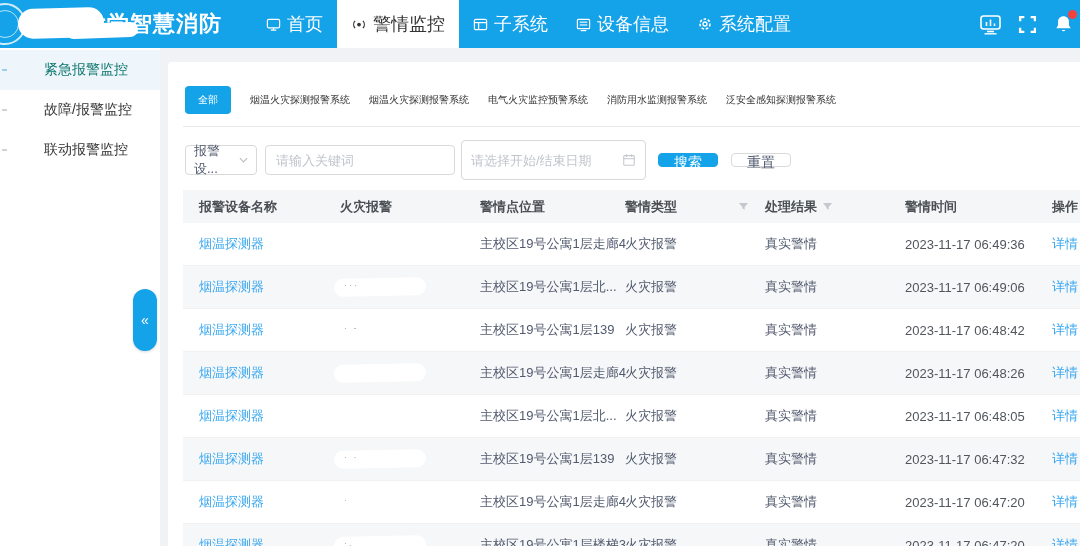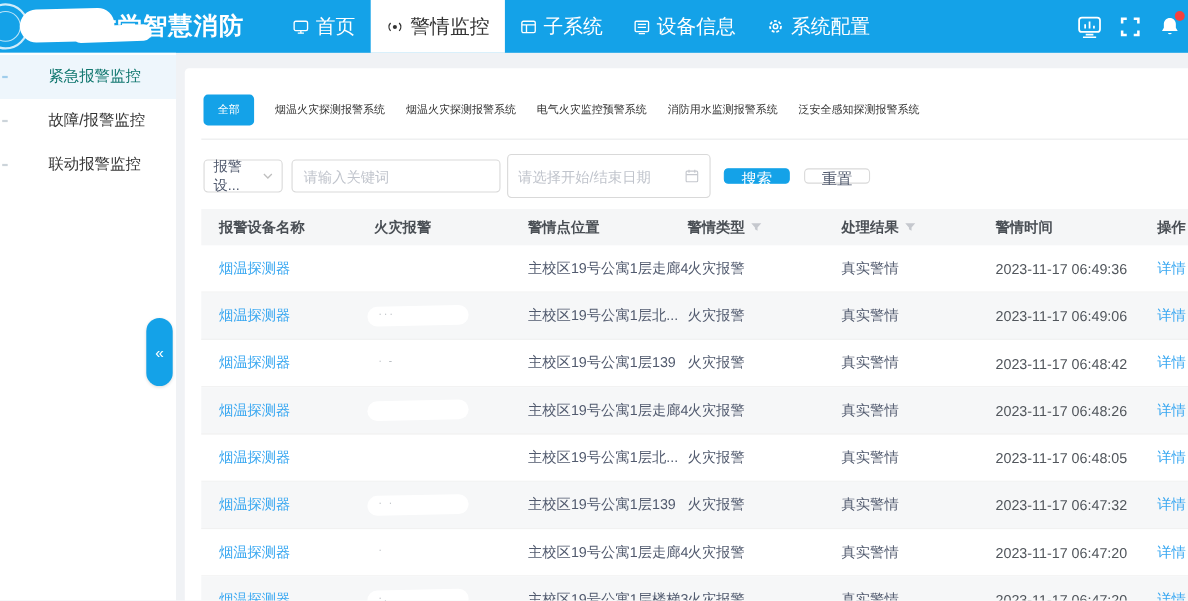--- a/index.html
+++ b/index.html
@@ -205,21 +205,21 @@
   <div class="thead" id="thead">
       <div class="th" style="width: 141px;">
         <span>报警设备名称</span>
       </div>
       <div class="th" style="width: 140px;">
         <span>火灾报警</span>
       </div>
       <div class="th" style="width: 145px;">
         <span>警情点位置</span>
       </div>
-      <div class="th" style="width: 140px;">
+      <div class="th" style="width: 140px; justify-content: space-between;">
         <span>警情类型</span>
         <span style="display: flex;">
           <svg width="11" height="10" viewBox="0 0 12 11">
             <path d="M1 1h10L7.3 5.4v3.2L4.7 7V5.4z" fill="#c5c8ce"></path>
           </svg>
         </span>
       </div>
       <div class="th" style="width: 140px;">
         <span>处理结果</span>
         <span style="display: flex;">

